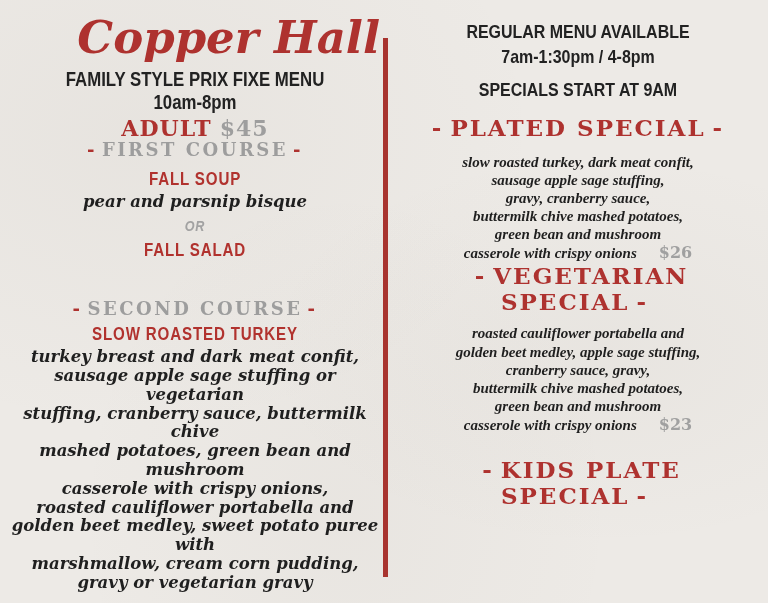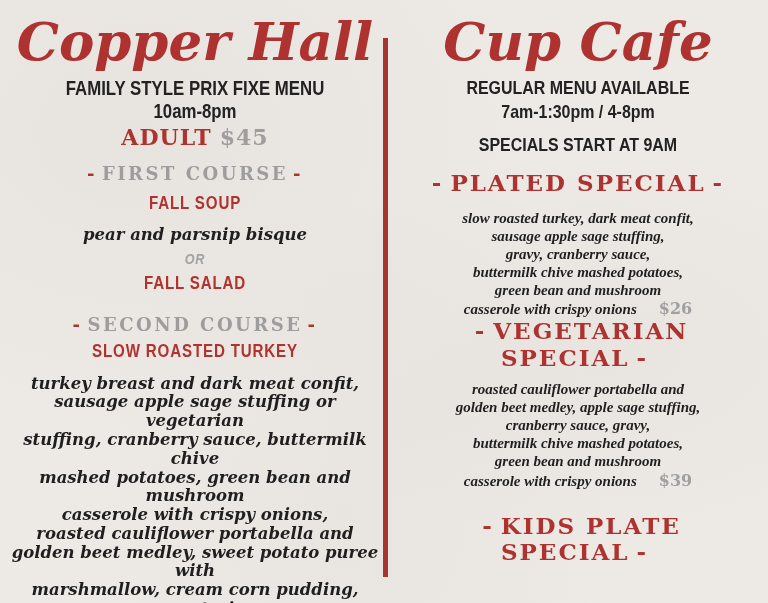--- a/index.html
+++ b/index.html
@@ -22,22 +22,23 @@
     background:#a8342f;
   }
 
   .col { position:absolute; top:14px; text-align:center; }
   .col-left  { left:10px;  width:370px; }
   .col-right { left:396px; width:364px; }
 
   .menu-title {
     font-family:"DejaVu Serif", serif;
     font-weight:700; font-style:italic;
-    font-size:53px; line-height:1.05;
+    font-size:45px; line-height:1.05;
     color:#ae322f;
+    text-align:right;
   }
 
   .cond {
     font-family:"Liberation Sans", sans-serif;
     font-weight:700;
     transform:scaleX(0.84);
   }
 
   .subtitle {
     font-size:20px; letter-spacing:0px;
@@ -57,31 +58,31 @@
     display:block; font-size:9.5px; letter-spacing:0.5px;
     color:#999999; margin-top:2px;
   }
 
   .course-heading {
     font-family:"DejaVu Serif", serif; font-weight:700;
     font-size:18px; letter-spacing:2.5px;
     color:#9d9d9d; line-height:1.1;
   }
   .course-heading .dash { color:#ae322f; margin:0 5px; }
-  .mt-c1 { margin-top:15px; }
-  .mt-c2 { margin-top:21px; }
+  .mt-c1 { }
+  .mt-c2 { margin-top:38px; }
 
   .item-name {
     font-size:18px; letter-spacing:1px;
     color:#b1322e; line-height:1.1;
   }
   .mt-item  { margin-top:10px; }
   .mt-item2 { margin-top:7px; }
 
-  .desc-wrap { margin-top:13px; }
+  .desc-wrap { margin-top:3px; }
   .desc {
     font-family:"DejaVu Serif", serif;
     font-weight:700; font-style:italic;
     font-size:16.5px; line-height:1.14;
     color:#1f1f1f;
     white-space:pre-line;
   }
   .desc-r { font-size:15px; line-height:1.14;font-family:Liberation Serif, serif; }
   .desc-price {
     font-family:"DejaVu Serif", serif;
@@ -157,21 +158,20 @@
 roasted cauliflower portabella and
 golden beet medley, sweet potato puree with
 marshmallow, cream corn pudding,
 gravy or vegetarian gravy</span>
     </div>
 
   </div>
 
   <div class="col col-right">
 
-    <div class="menu-title">Cup Cafe</div>
 
     <div class="cond info-line mt-info1">REGULAR MENU AVAILABLE</div>
     <div class="cond info-line mt-info2">7am-1:30pm / 4-8pm</div>
     <div class="cond info-line mt-info3">SPECIALS START AT 9AM</div>
 
     <div class="section-heading mt-s1">
       <span class="dash">-</span><span>PLATED SPECIAL</span><span class="dash">-</span>
     </div>
     <div class="desc-wrap desc-gap1">
       <span class="desc desc-r">slow roasted turkey, dark meat confit,
@@ -184,21 +184,21 @@
 
     <div class="section-heading mt-s2">
       <span class="dash">-</span><span>VEGETARIAN SPECIAL</span><span class="dash">-</span>
     </div>
     <div class="desc-wrap desc-gap2">
       <span class="desc desc-r">roasted cauliflower portabella and
 golden beet medley, apple sage stuffing,
 cranberry sauce, gravy,
 buttermilk chive mashed potatoes,
 green bean and mushroom
-casserole with crispy onions</span><span class="desc-price">$39</span>
+casserole with crispy onions</span><span class="desc-price">$23</span>
     </div>
 
     <div class="section-heading mt-s3">
       <span class="dash">-</span><span>KIDS PLATE SPECIAL</span><span class="dash">-</span>
     </div>
 
   </div>
 
 </div>
 

